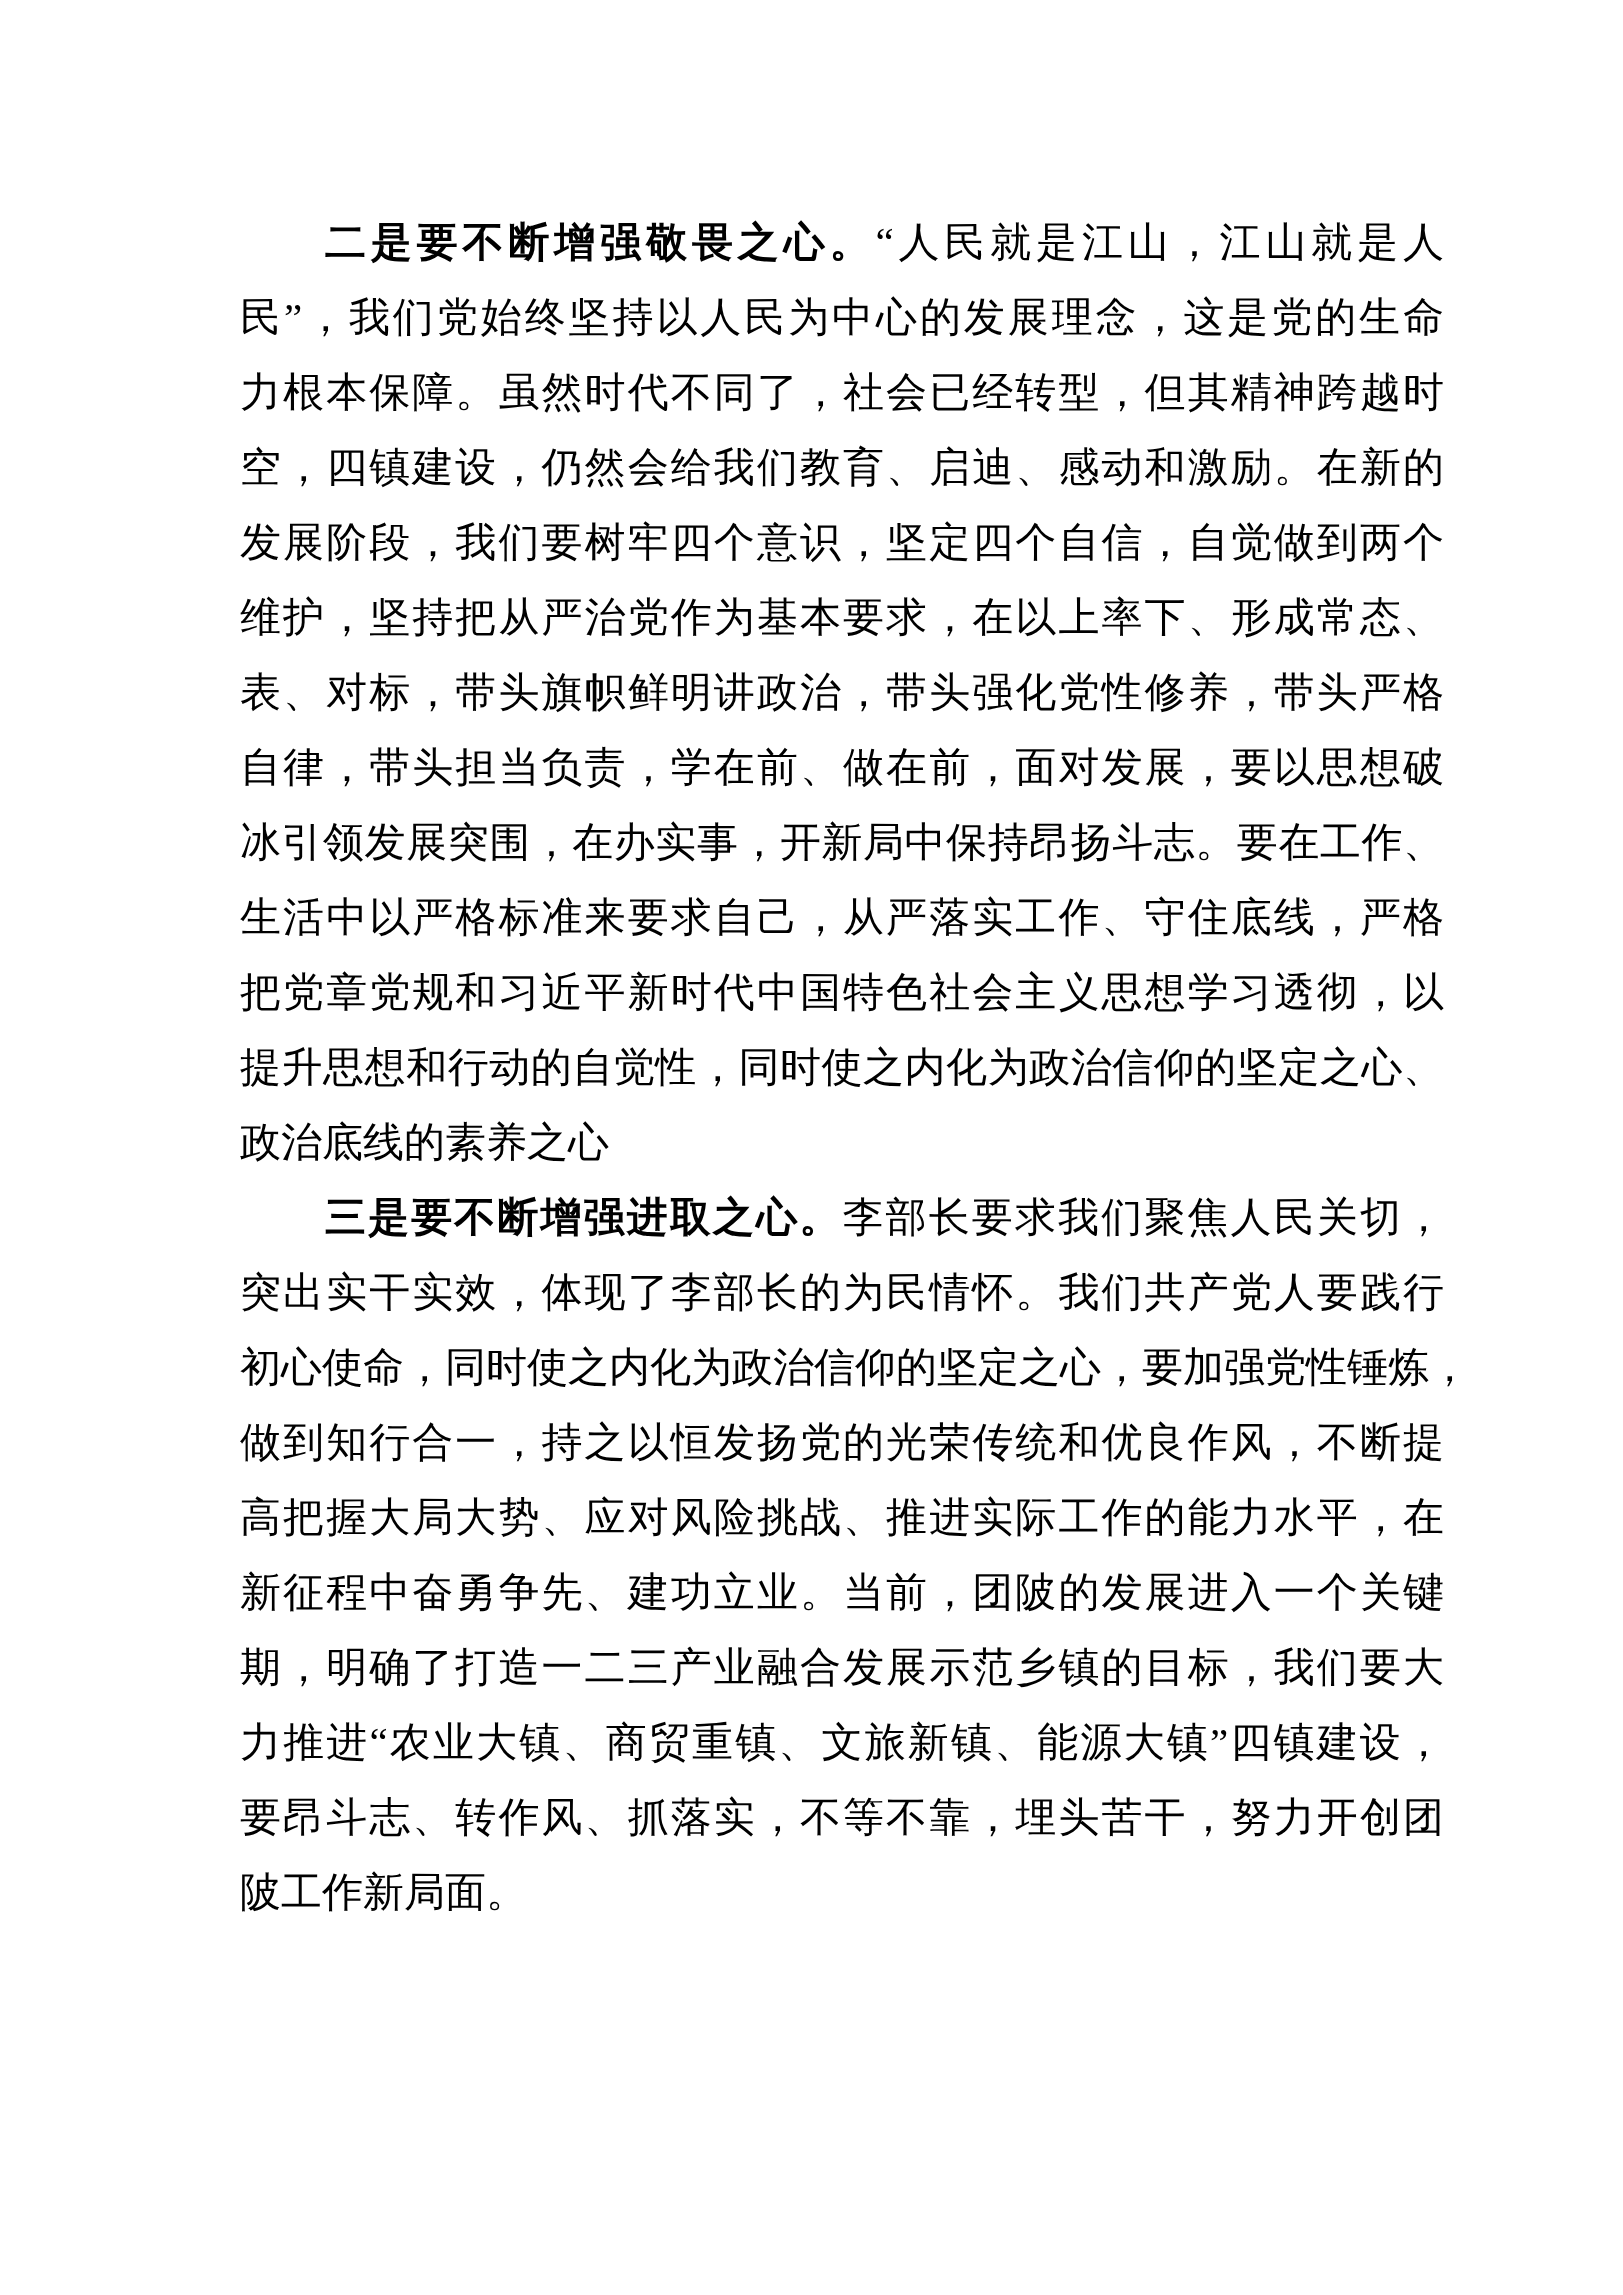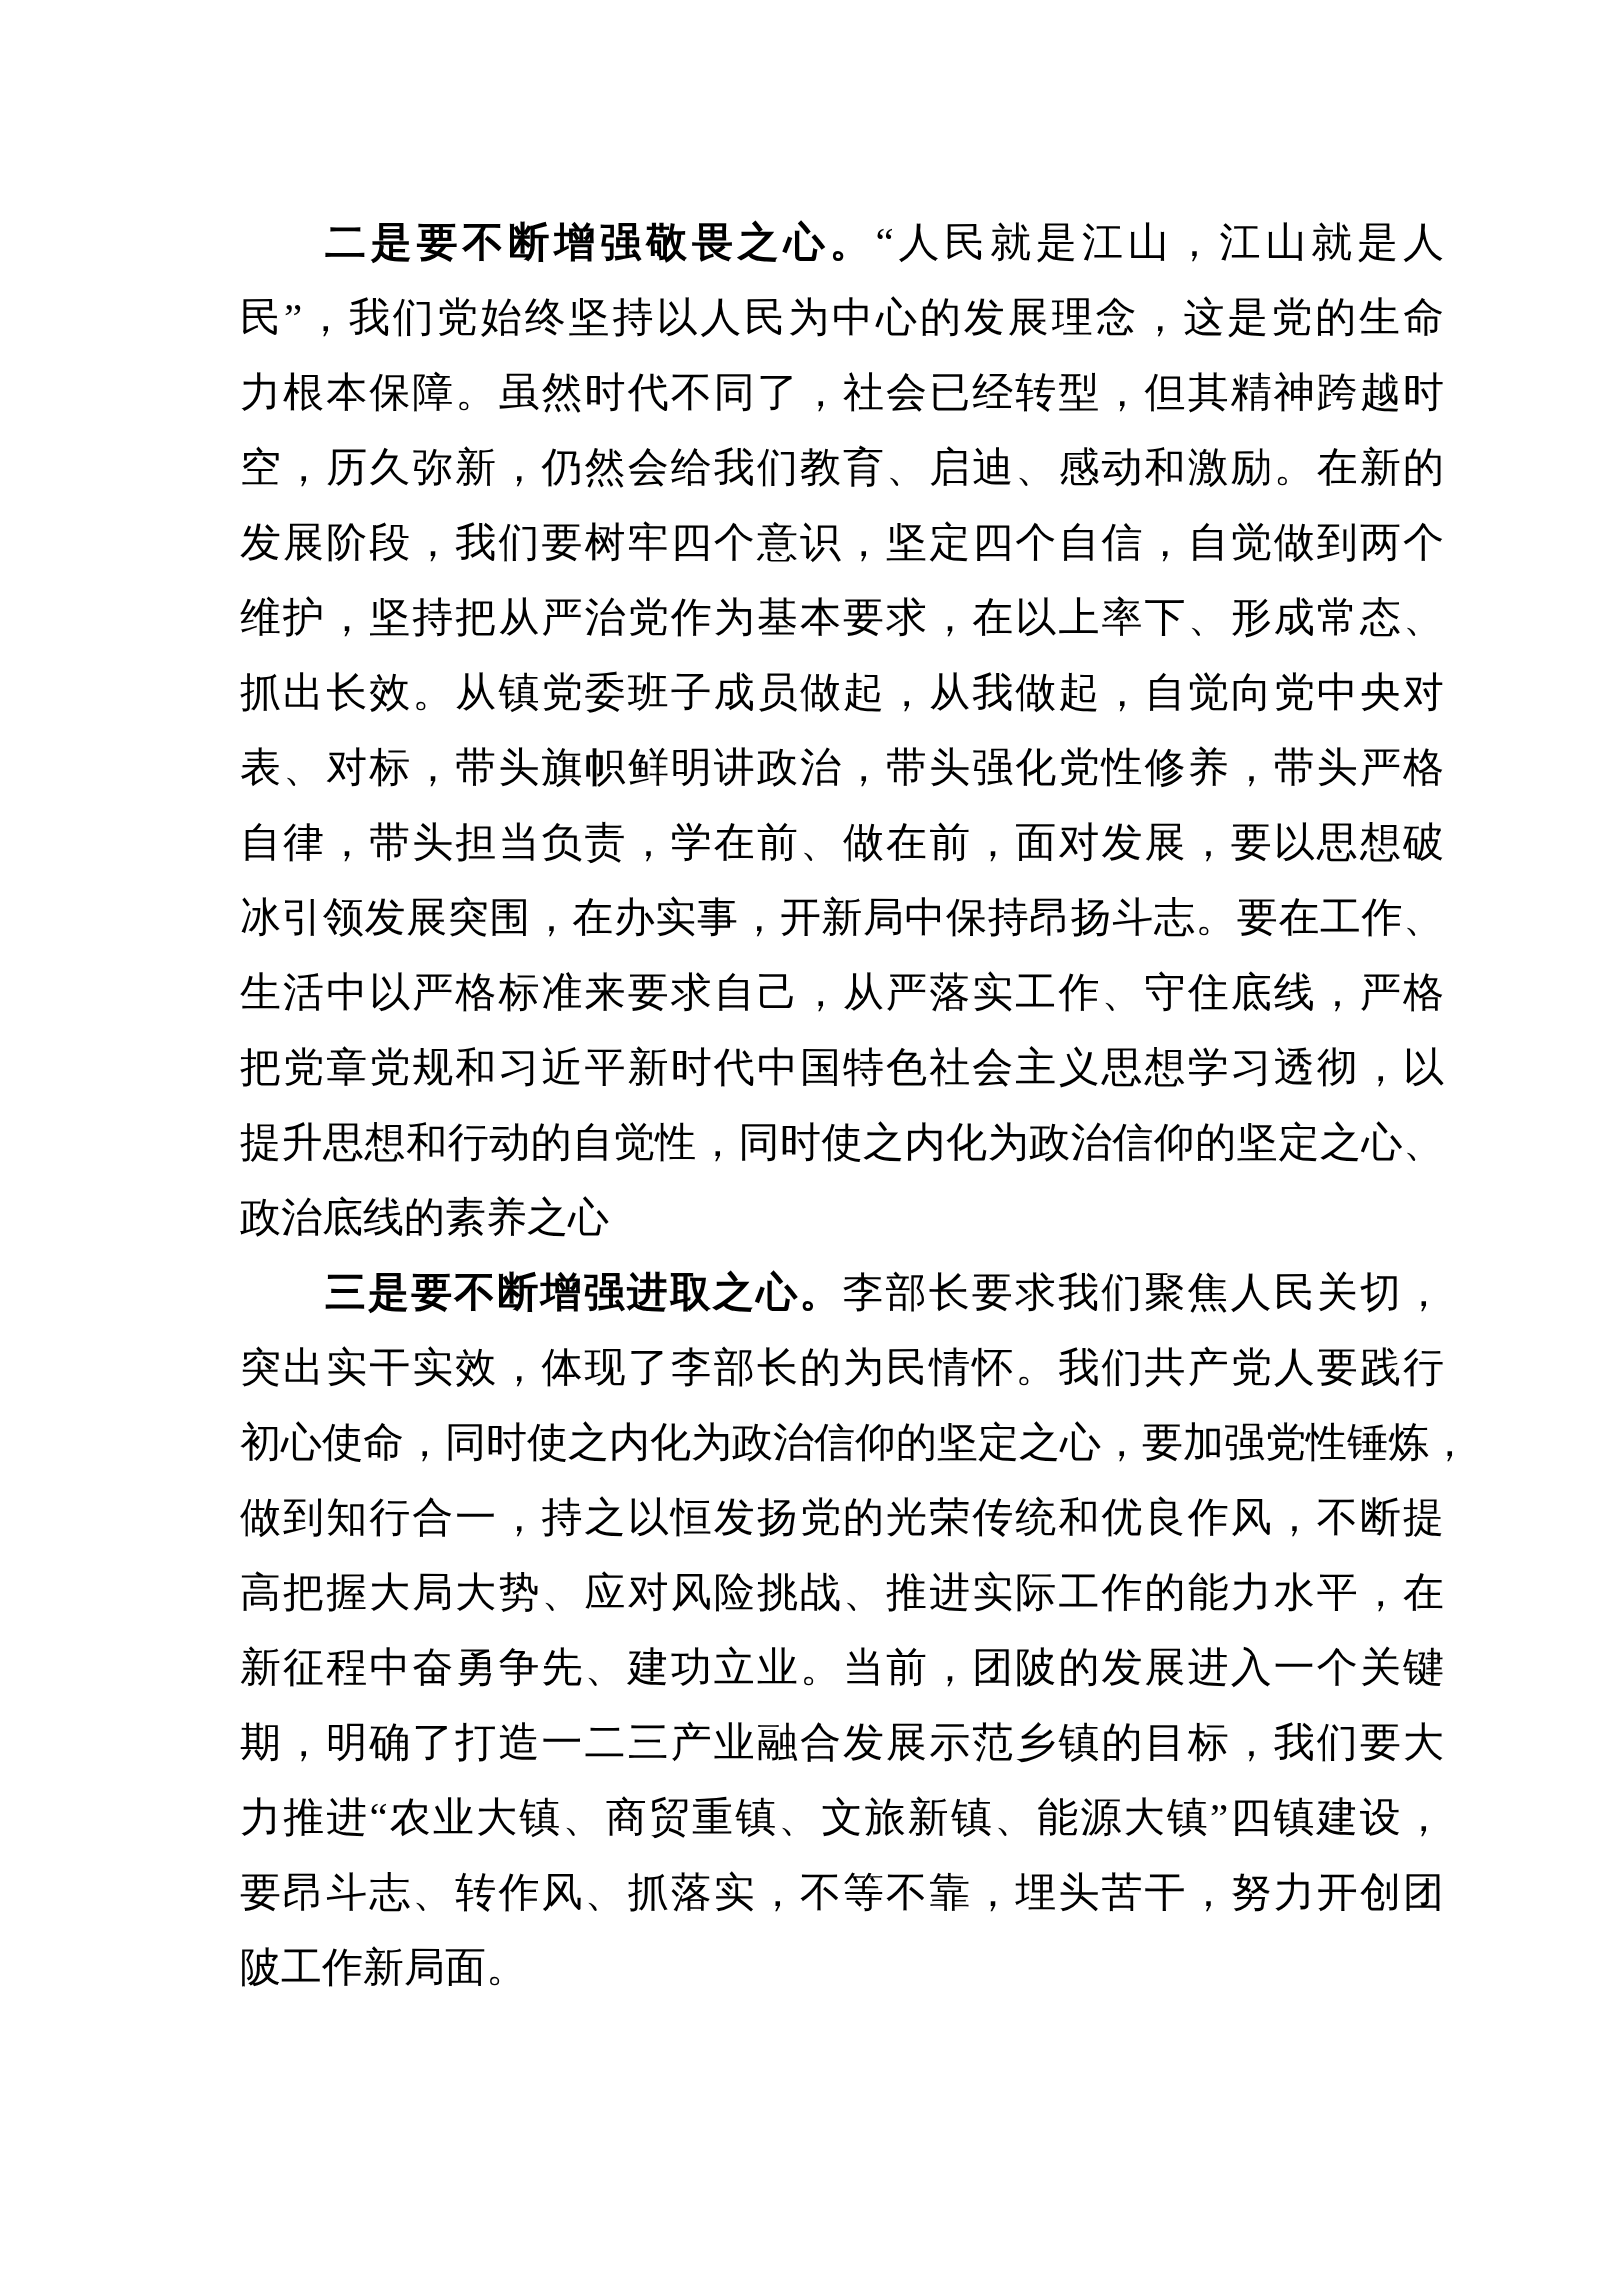--- a/index.html
+++ b/index.html
@@ -56,24 +56,23 @@
 </style>
 </head>
 <body>
 
 <div class="page">
   <div class="content">
 
     <div class="line indent"><span class="bold">二是要不断增强敬畏之心。</span><span>“人民就是江山，江山就是人</span></div>
     <div class="line">民”，我们党始终坚持以人民为中心的发展理念，这是党的生命</div>
     <div class="line">力根本保障。虽然时代不同了，社会已经转型，但其精神跨越时</div>
-    <div class="line">空，历久弥新，仍然会给我们教育、启迪、感动和激励。在新的</div>
+    <div class="line">空，四镇建设，仍然会给我们教育、启迪、感动和激励。在新的</div>
     <div class="line">发展阶段，我们要树牢四个意识，坚定四个自信，自觉做到两个</div>
     <div class="line">维护，坚持把从严治党作为基本要求，在以上率下、形成常态、</div>
-    <div class="line">抓出长效。从镇党委班子成员做起，从我做起，自觉向党中央对</div>
     <div class="line">表、对标，带头旗帜鲜明讲政治，带头强化党性修养，带头严格</div>
     <div class="line">自律，带头担当负责，学在前、做在前，面对发展，要以思想破</div>
     <div class="line">冰引领发展突围，在办实事，开新局中保持昂扬斗志。要在工作、</div>
     <div class="line">生活中以严格标准来要求自己，从严落实工作、守住底线，严格</div>
     <div class="line">把党章党规和习近平新时代中国特色社会主义思想学习透彻，以</div>
     <div class="line">提升思想和行动的自觉性，同时使之内化为政治信仰的坚定之心、</div>
     <div class="line last">政治底线的素养之心</div>
 
     <div class="line indent"><span class="bold">三是要不断增强进取之心。</span><span>李部长要求我们聚焦人民关切，</span></div>
     <div class="line">突出实干实效，体现了李部长的为民情怀。我们共产党人要践行</div>

